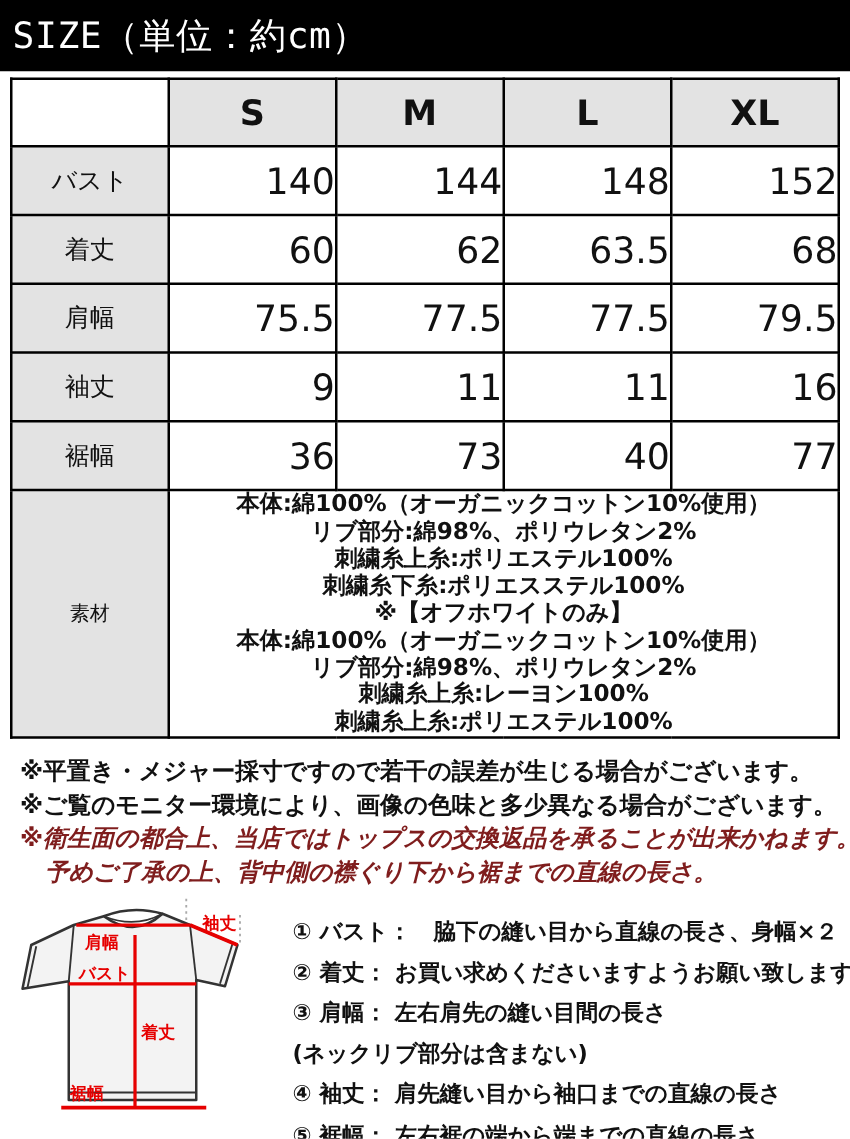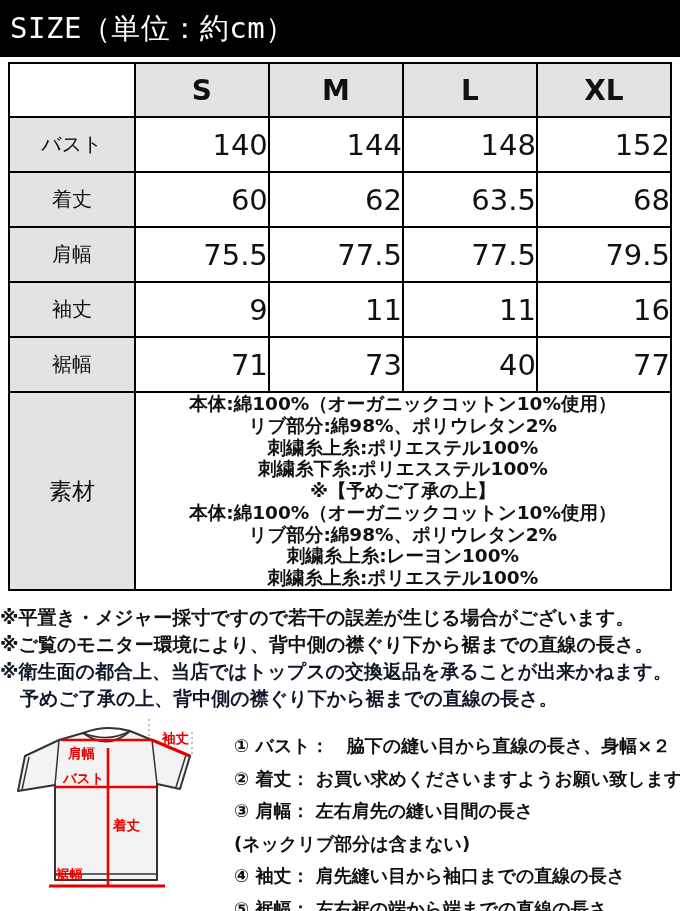--- a/index.html
+++ b/index.html
@@ -30,32 +30,32 @@
     padding:0;box-sizing:border-box;
   }
   .col-label{width:19%;}
   .col-size{width:20.25%;}
   tr.hdr th{height:54px;}
   th.corner{background:#fff;}
   th.size-col{background:#e3e3e3;font-size:28px;font-weight:600;}
   tr.data-row th.row-label{background:#e3e3e3;font-size:20px;font-weight:500;}
   tr.data-row{height:55px;}
   tr.data-row td{font-size:29px;font-weight:400;text-align:right;}
-  tr.material-row th.row-label{background:#e3e3e3;font-size:23px;font-weight:500;}
+  tr.material-row th.row-label{background:#e3e3e3;font-size:16px;font-weight:500;}
   td.material-cell{
     text-align:left;padding:5px 6px 4px 8px;height:198px;
   }
   td.material-cell div{
     font-size:18.5px;line-height:21.7px;font-weight:600;white-space:nowrap;
   }
 
   
-  .notes{margin:13px 0 0 0;}
+  .notes{margin:13px 0 0 16px;}
   .note{font-size:19px;line-height:27px;font-weight:600;white-space:nowrap;}
-  .note.red{color:#0f172a;}
+  .note.red{color:#7f1d1d;font-style:italic;}
   .note.indent{padding-left:20px;}
 
   
   .bottom{display:flex;margin-top:5px;}
   .diagram-wrap{width:232px;flex:0 0 auto;padding-left:6px;box-sizing:border-box;}
   .legend{padding-top:13px;margin-left:2px;}
   .legend div{font-size:18px;line-height:32.5px;font-weight:700;white-space:nowrap;}
 
   svg text.meas{
     fill:#e60000;font-size:13.5px;font-weight:bold;
@@ -110,45 +110,45 @@
     </tr>
     <tr class="data-row">
       <th class="row-label">袖丈</th>
       <td>9</td>
       <td>11</td>
       <td>11</td>
       <td>16</td>
     </tr>
     <tr class="data-row">
       <th class="row-label">裾幅</th>
-      <td>71</td>
+      <td>36</td>
       <td>73</td>
       <td>40</td>
       <td>77</td>
     </tr>
     <tr class="material-row">
       <th class="row-label">素材</th>
       <td class="material-cell" colspan="4">
         <div>本体:綿100%（オーガニックコットン10%使用）</div>
         <div>リブ部分:綿98%、ポリウレタン2%</div>
         <div>刺繍糸上糸:ポリエステル100%</div>
         <div>刺繍糸下糸:ポリエスステル100%</div>
-        <div>※【予めご了承の上】</div>
+        <div>※【オフホワイトのみ】</div>
         <div>本体:綿100%（オーガニックコットン10%使用）</div>
         <div>リブ部分:綿98%、ポリウレタン2%</div>
         <div>刺繍糸上糸:レーヨン100%</div>
         <div>刺繍糸上糸:ポリエステル100%</div>
       </td>
     </tr>
     </tbody>
   </table>
 
   <div class="notes">
     <div class="note">※平置き・メジャー採寸ですので若干の誤差が生じる場合がございます。</div>
-    <div class="note">※ご覧のモニター環境により、背中側の襟ぐり下から裾までの直線の長さ。</div>
+    <div class="note">※ご覧のモニター環境により、画像の色味と多少異なる場合がございます。</div>
     <div class="note red">※衛生面の都合上、当店ではトップスの交換返品を承ることが出来かねます。</div>
     <div class="note red indent">予めご了承の上、背中側の襟ぐり下から裾までの直線の長さ。</div>
   </div>
 
   <div class="bottom">
     <div class="diagram-wrap">
       <svg width="226" height="200" viewBox="0 0 220 200">
 
         <path d="M50,23 L74,16 Q99,34 121,14 L143,23 L181,39 L171,72 L148,67 L148,163 L46,163 L46,68 L9,74 L16,39 Z" fill="#f3f3f3" stroke="#333" stroke-width="2" stroke-linejoin="round"></path>
 

